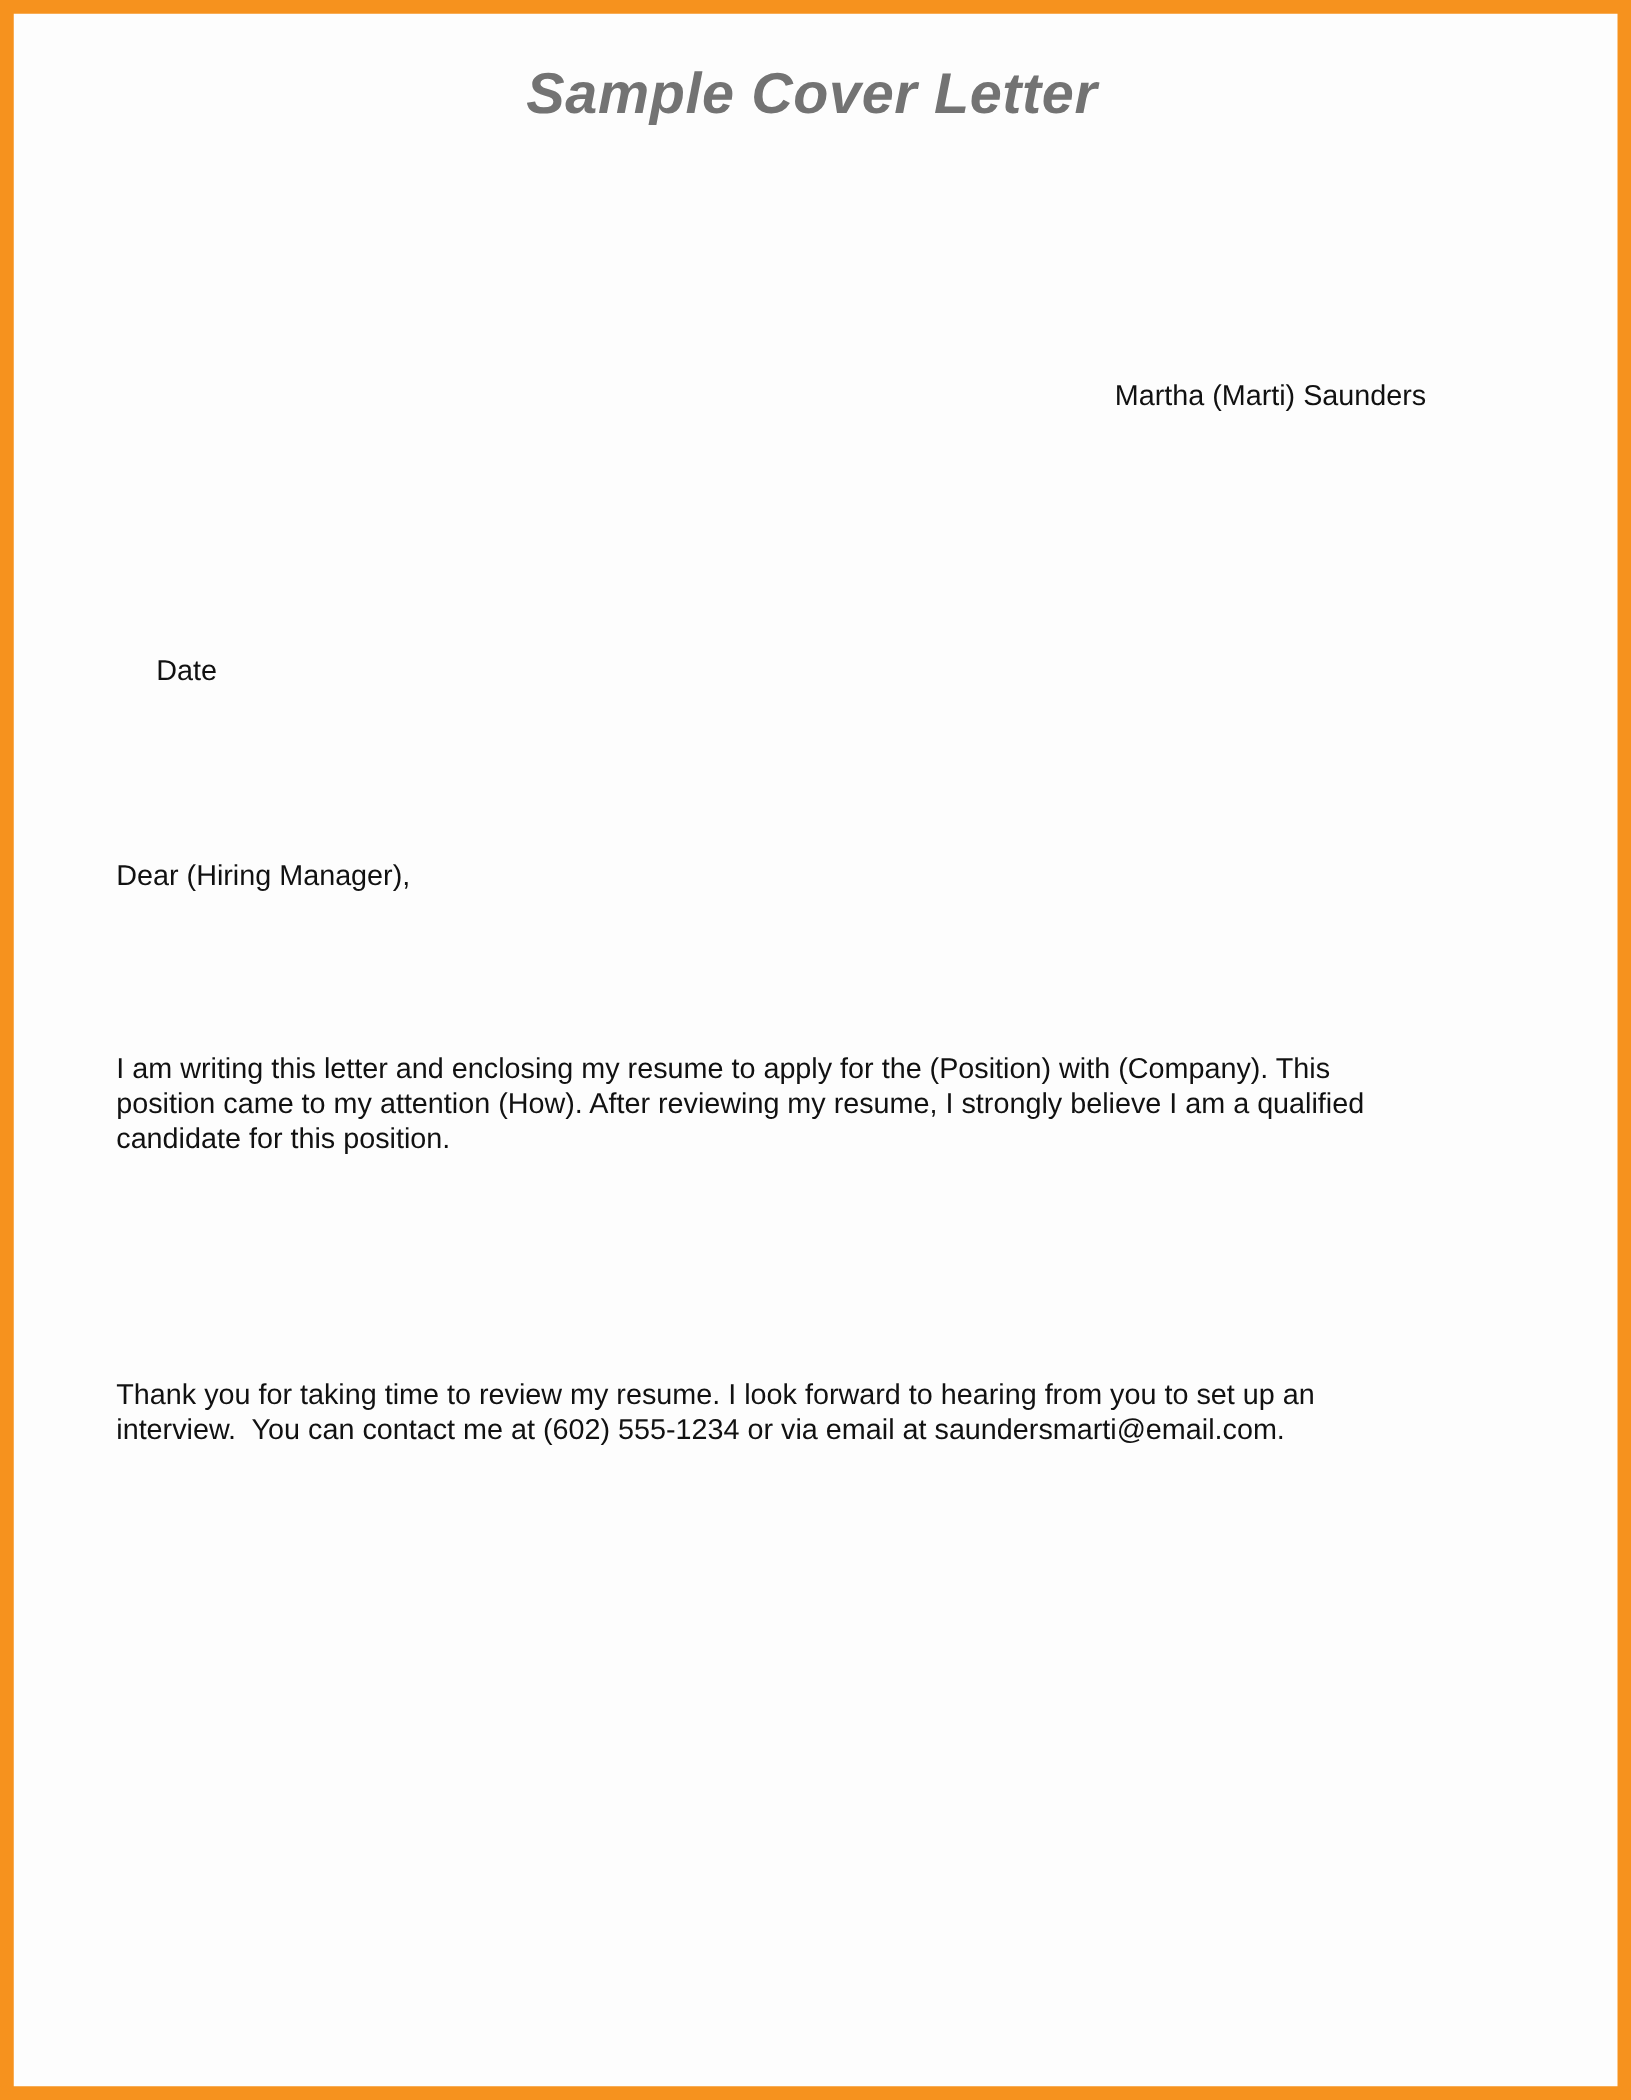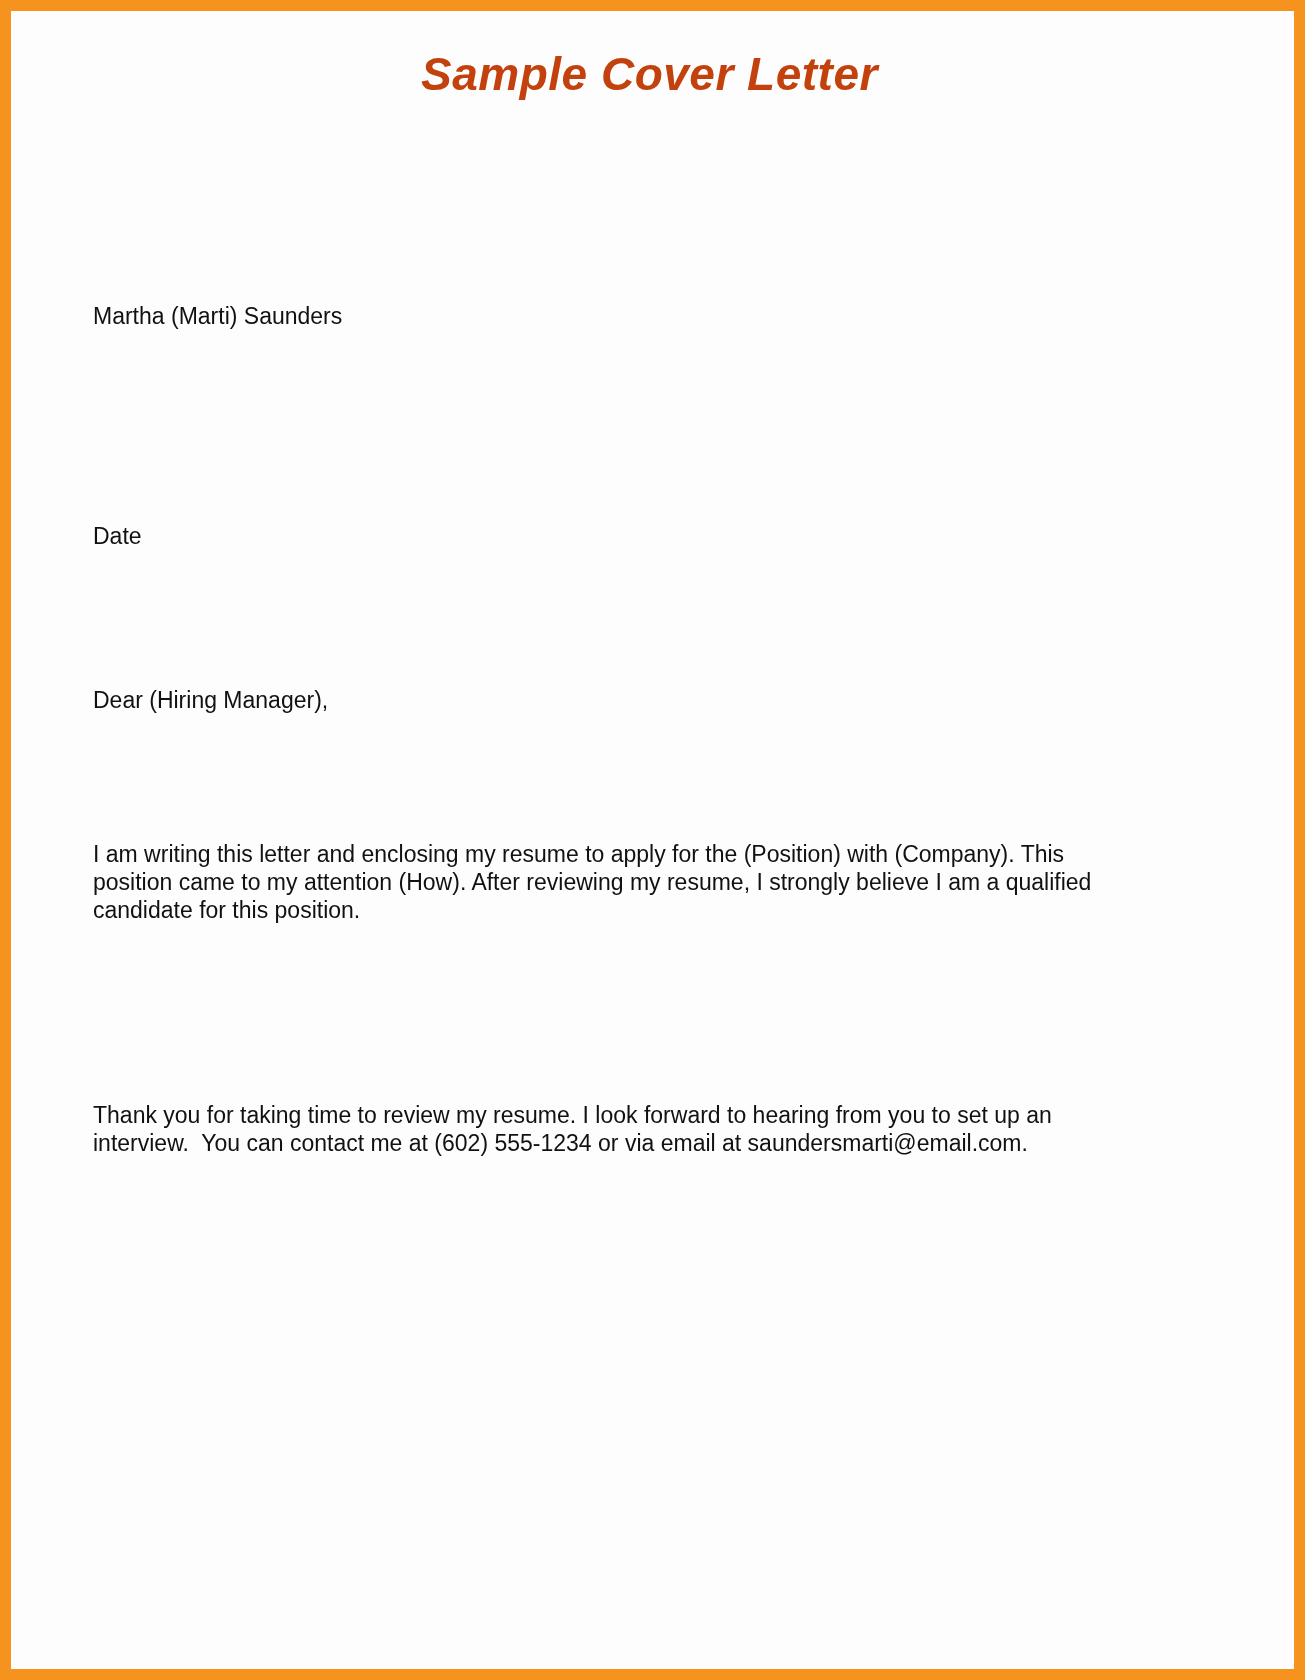--- a/index.html
+++ b/index.html
@@ -21,38 +21,39 @@
   .page-inner {
     box-sizing: border-box;
     padding: 30px 88px 0 82px;
   }
   .doc-title {
     text-align: center;
     font-size: 46px;
     font-weight: bold;
     font-style: italic;
     letter-spacing: 0.5px;
-    color: #c2410c;
+    color: #737373;
     margin: 6px 0 0 0;
   }
   .letter-body {
     margin-top: 62px;
     font-size: 23px;
     line-height: 28px;
     max-width: 1048px;
     white-space: pre-wrap;
   }
   .address-block div {
     line-height: 27px;
+    text-align: right;
   }
   sup {
     font-size: 14px;
     line-height: 0;
   }
-  .date-line     { margin-top: 52px; }
+  .date-line     { margin-top: 52px; margin-left: 32px; }
   .salutation    { margin-top: 52px; }
   .para          { margin-top: 42px; }
 </style>
 </head>
 <body>
 
 <div class="page">
   <div class="page-inner">
 
     <h1 class="doc-title">Sample Cover Letter</h1>

